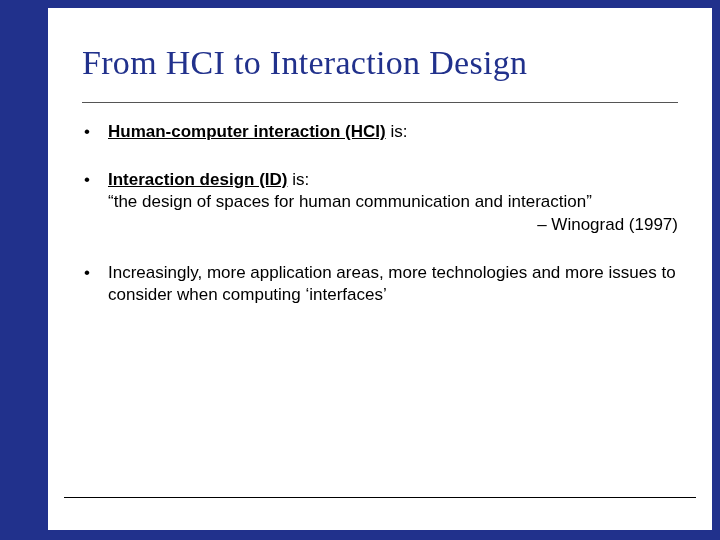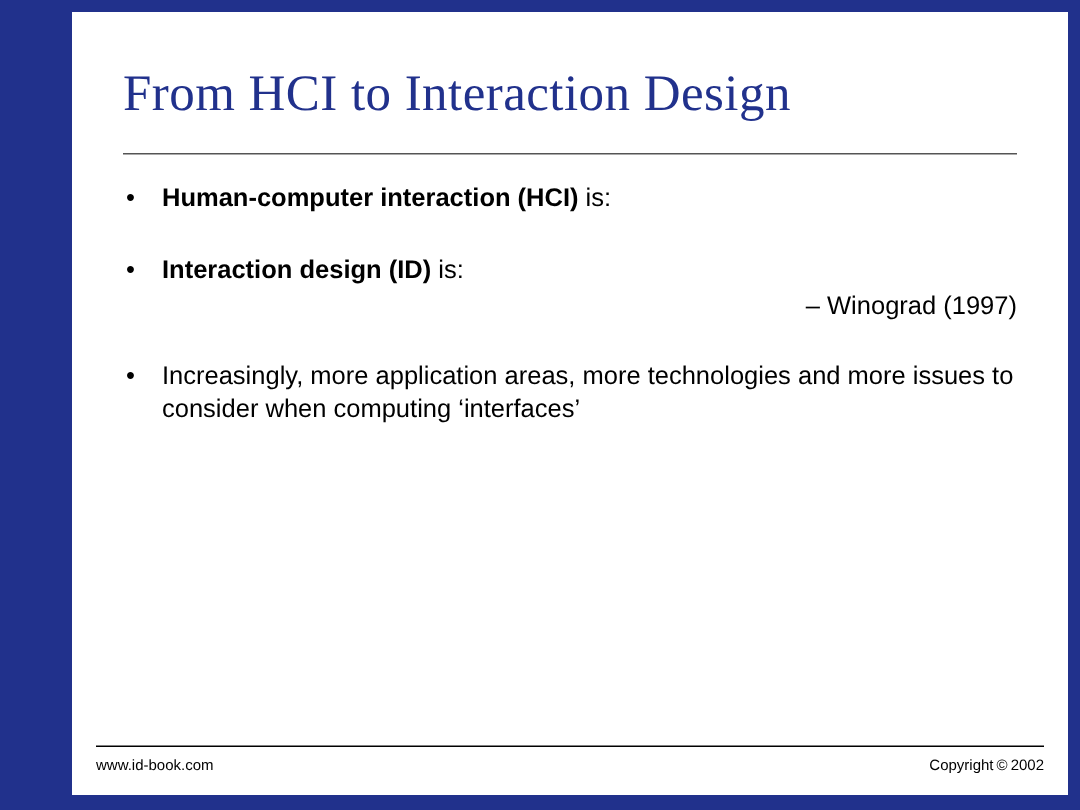--- a/index.html
+++ b/index.html
@@ -45,20 +45,21 @@
   .bullet-mark {
     flex: 0 0 26px;
     text-align: left;
     padding-left: 2px;
   }
   .bullet-body {
     flex: 1;
   }
   .bold-lead {
     font-weight: bold;
+    text-decoration: underline;
   }
   .sub {
     padding-left: 46px;
     margin-top: 2px;
     text-align: right;
   }
   .footer {
     position: absolute;
     left: 8px;
     right: 8px;
@@ -97,35 +98,28 @@
       <div class="bullet-mark">•</div>
       <div class="bullet-body">
         <span class="bold-lead">Human-computer interaction (HCI)</span><span> is:</span><br>
       </div>
     </div>
 
     <div class="bullet">
       <div class="bullet-mark">•</div>
       <div class="bullet-body">
         <span class="bold-lead">Interaction design (ID)</span><span> is:</span><br>
+        <span>“the design of spaces for human communication and interaction”</span>
         <div class="sub">– Winograd (1997)</div>
       </div>
     </div>
 
     <div class="bullet">
       <div class="bullet-mark">•</div>
       <div class="bullet-body">
         <span>Increasingly, more application areas, more technologies and more issues to consider when computing ‘interfaces’</span>
       </div>
     </div>
 
   </div>
 
   <div class="footer-line"></div>
-  <div class="footer">
-    <span>www.id-book.com</span>
-    <span class="copyright">
-      <span>Copyright</span>
-      <span>©</span>
-      <span>2002</span>
-    </span>
-  </div>
 </div>
 
 </body></html>

